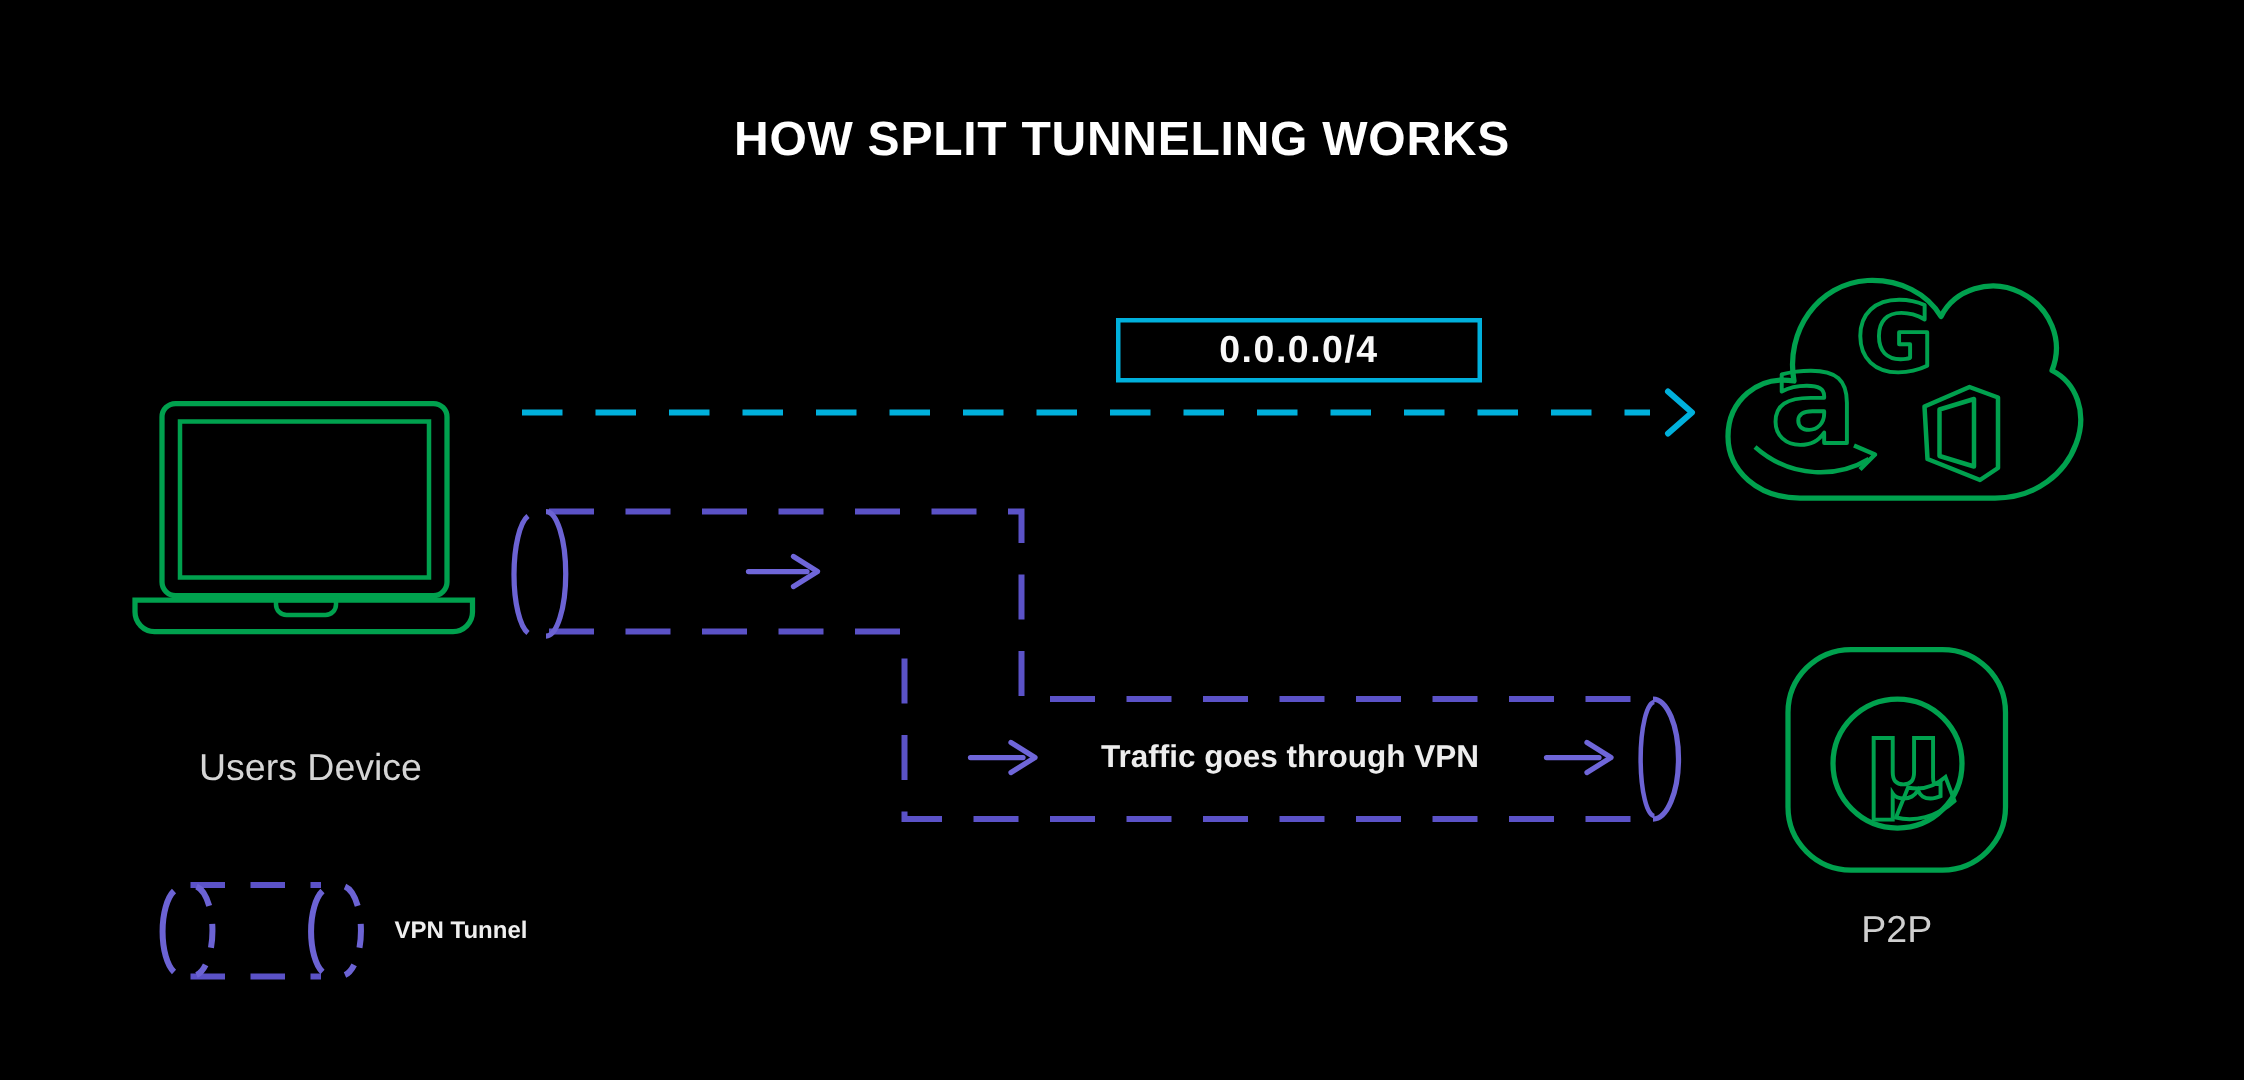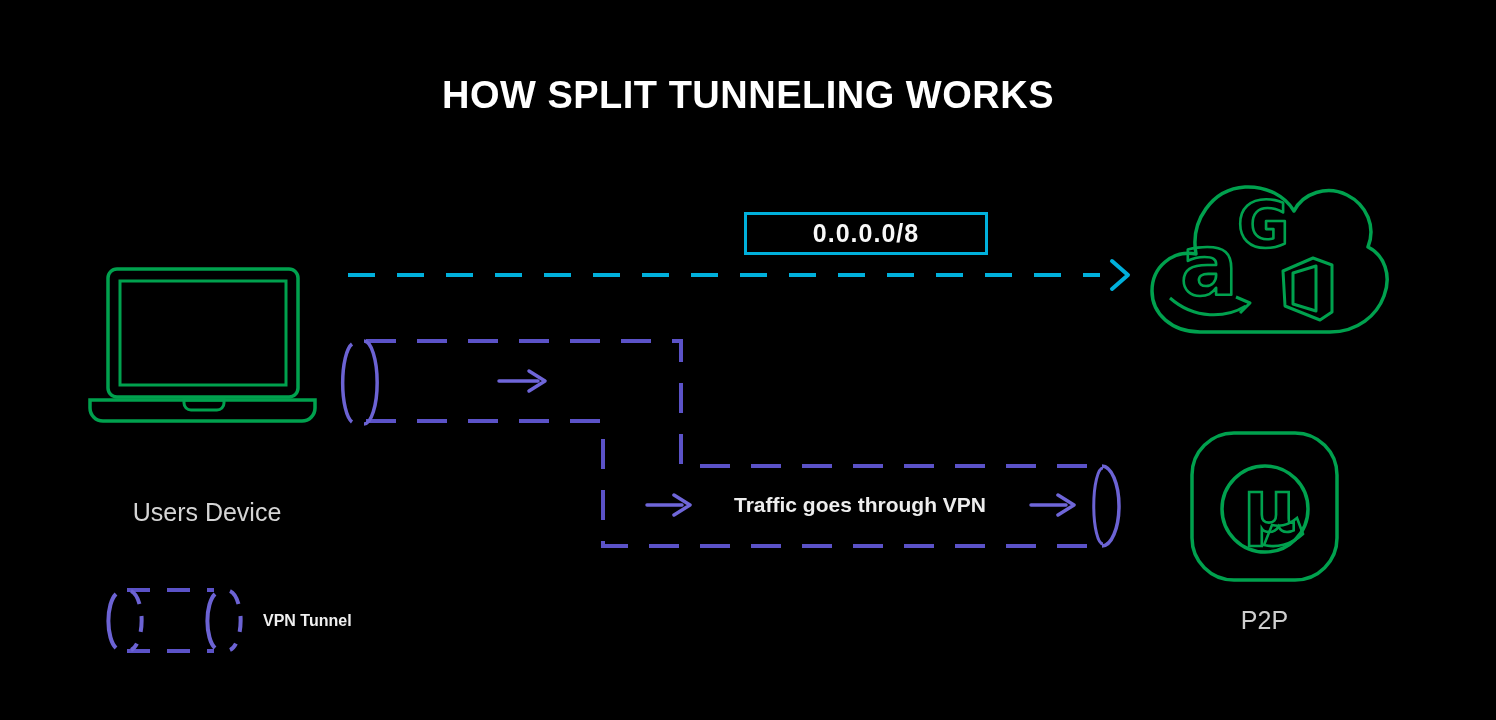--- a/index.html
+++ b/index.html
@@ -2,21 +2,21 @@
 <html><head>
 <meta charset="utf-8">
 <style>
   html,body{margin:0;padding:0;background:#000;}
   .canvas{
     position:relative;width:1496px;height:720px;background:#000;overflow:hidden;
     font-family:"Liberation Sans","DejaVu Sans",sans-serif;
   }
   .title{
     position:absolute;left:0;right:0;top:74px;margin:0;
-    text-align:center;color:#ffffff;font-size:38px;font-weight:bold;letter-spacing:.5px;
+    text-align:center;color:#ffffff;font-size:32px;font-weight:bold;letter-spacing:.5px;
   }
   .gfx{position:absolute;left:0;top:0;}
   .node-label{position:absolute;color:#d5d5d5;font-size:25px;text-align:center;}
   .route-box{
     position:absolute;left:744px;top:212px;width:238px;height:37px;
     border:3px solid #00B0DC;display:flex;align-items:center;justify-content:center;
     color:#f8f8f8;font-size:25px;font-weight:bold;letter-spacing:1px;
   }
   .vpn-text{
     position:absolute;left:720px;top:493px;width:280px;text-align:center;
@@ -109,21 +109,21 @@
       <path d="M 127,590 H 214" stroke="#5B52C7" stroke-dasharray="23 17"></path>
       <path d="M 127,651 H 214" stroke="#5B52C7" stroke-dasharray="23 17"></path>
       <path d="M 116,594 A 12 29 0 0 0 116,648"></path>
       <path d="M 131,591 A 13 30 0 0 1 131,650" stroke-dasharray="16 12"></path>
       <path d="M 215,594 A 12 29 0 0 0 215,648"></path>
       <path d="M 230,591 A 13 30 0 0 1 230,650" stroke-dasharray="16 12"></path>
     </g>
   </svg>
 
   <div class="route-box">
-    <span>0.0.0.0/8</span>
+    <span>0.0.0.0/4</span>
   </div>
 
   <div class="node-label" style="left:112px;top:450px;width:190px;margin-top:48px;">Users Device</div>
 
   <div class="vpn-text">Traffic goes through VPN</div>
 
   <div class="legend-label">VPN Tunnel</div>
 
   <div class="node-label" style="left:1192px;top:606px;width:145px;color:#cfcfcf;">P2P</div>
 

